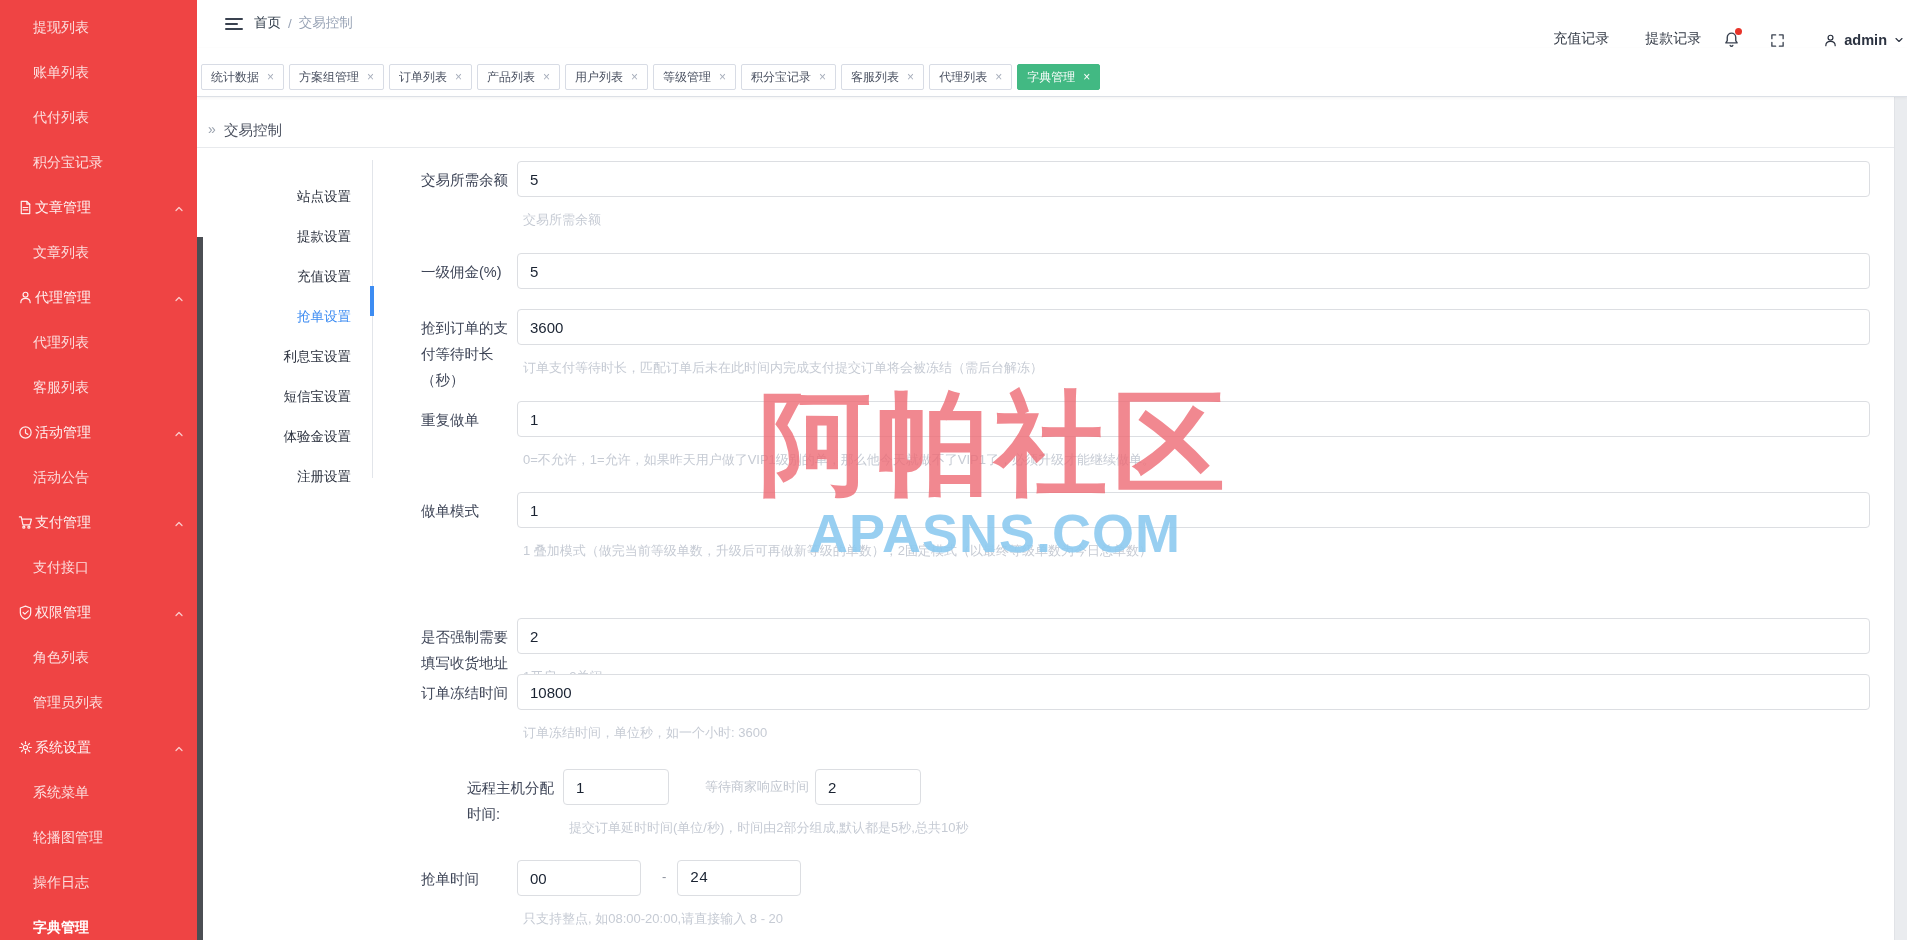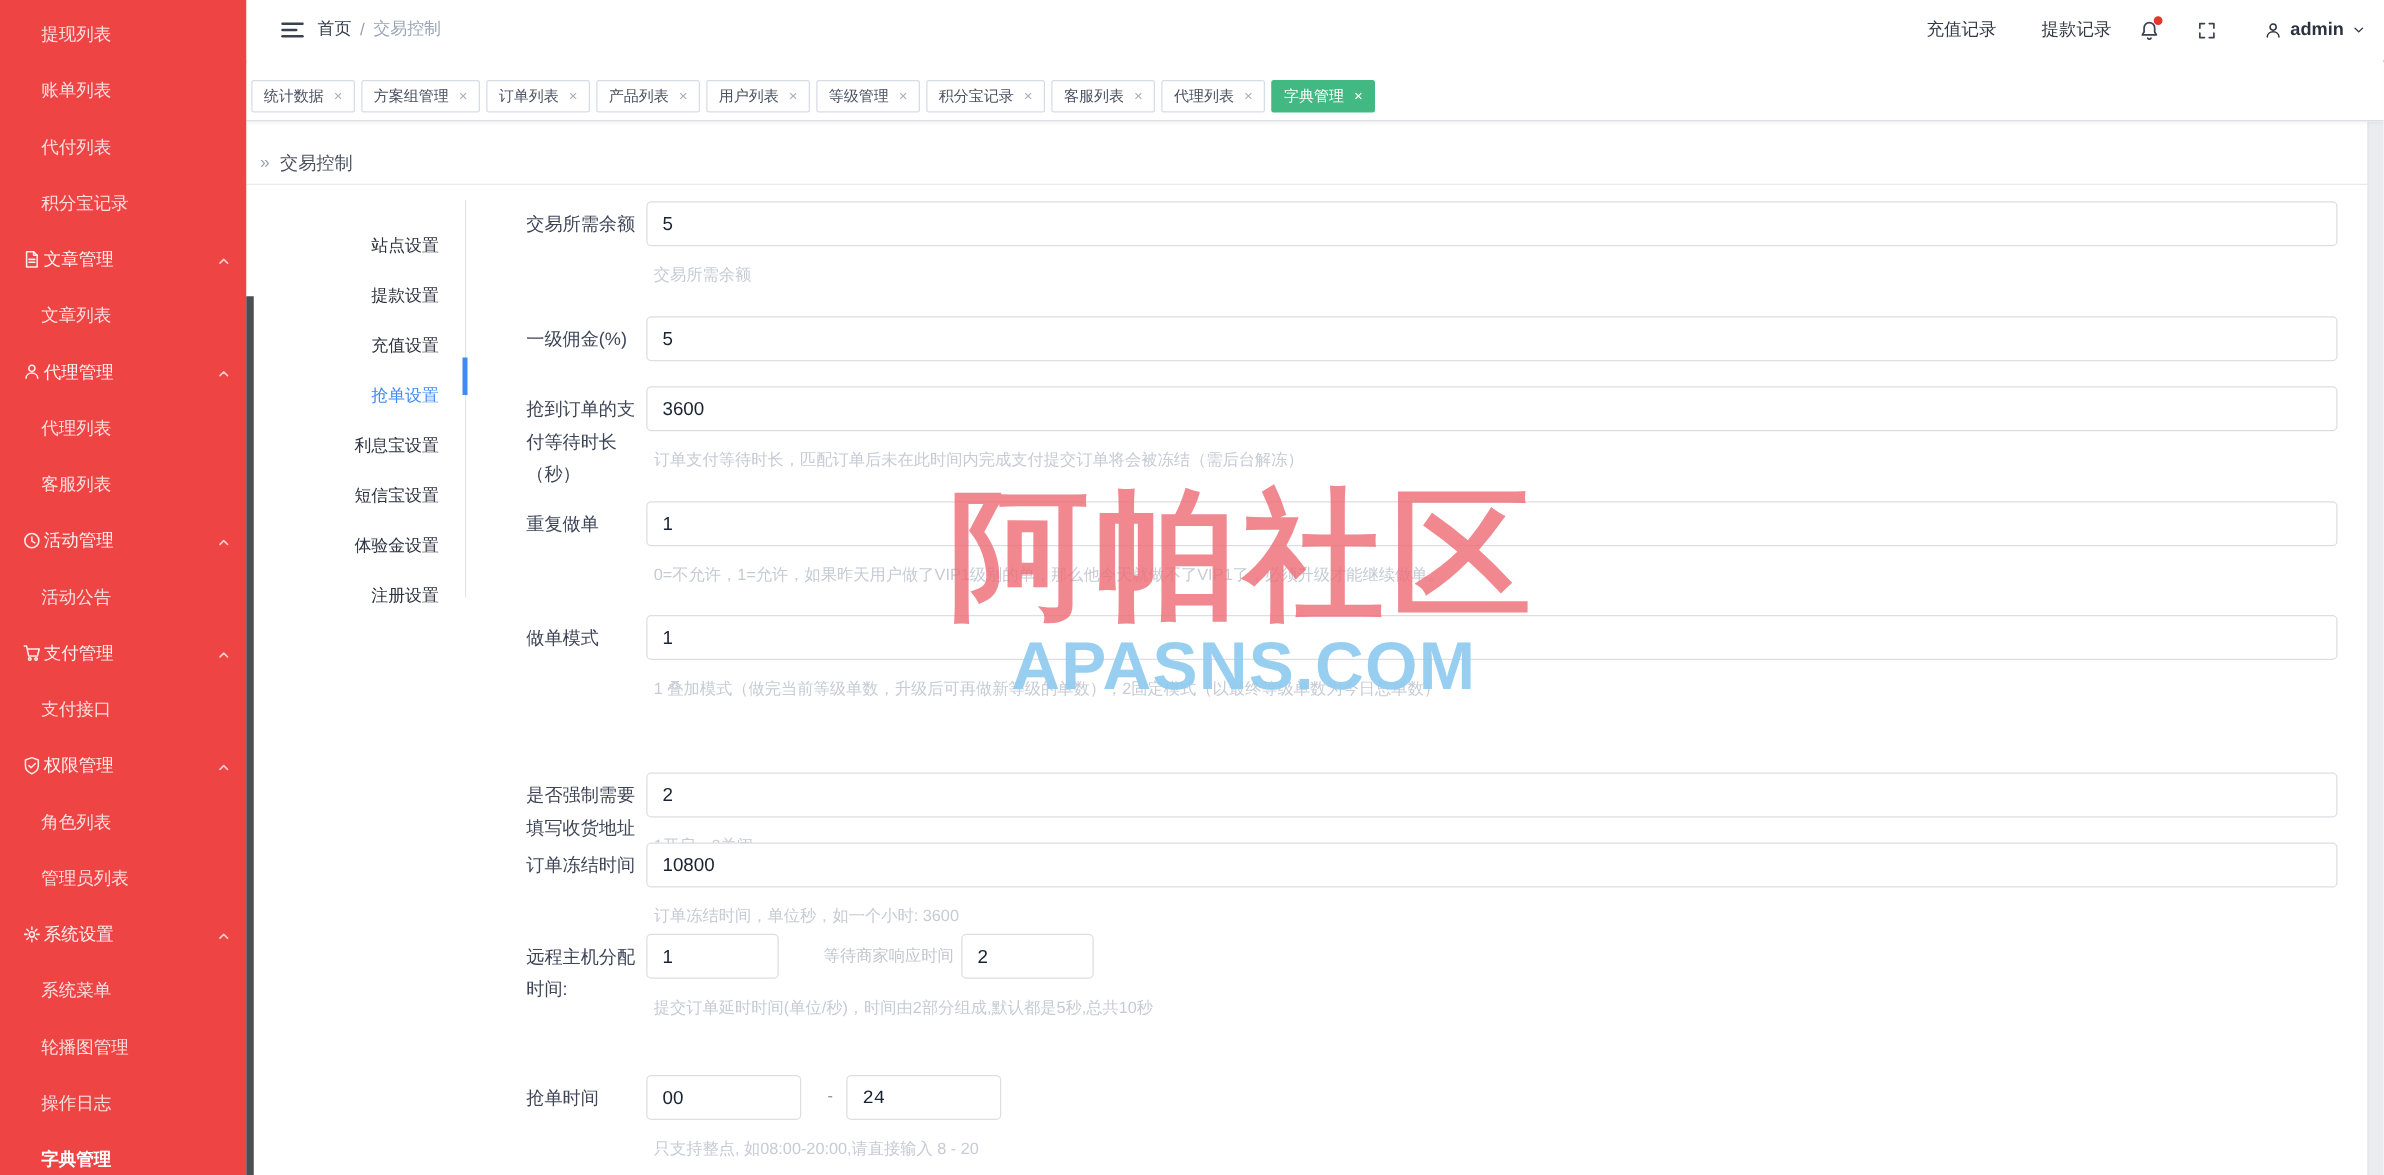--- a/index.html
+++ b/index.html
@@ -20,21 +20,21 @@
   .sitem.active{color:#ffffff;font-weight:bold;}
   .side-scrollbar{position:absolute;left:197px;top:237px;width:6px;height:703px;background:#4b4e53;z-index:6;}
   
   .header{position:absolute;left:197px;top:0;right:0;height:48px;background:#fff;border-bottom:2px solid #4d7c0f;z-index:3;}
   .hamburger{position:absolute;left:28px;top:18px;width:18px;height:13px;cursor:pointer;}
   .hamburger i{display:block;height:2px;background:#3a4250;margin-bottom:3px;border-radius:1px;}
   .hamburger i:nth-child(2){width:13px;}
   .breadcrumb{position:absolute;left:57px;top:14px;font-size:13.5px;display:flex;gap:7px;align-items:center;}
   .bc-home{color:#35404e;cursor:pointer;}
   .bc-sep,.bc-cur{color:#99a4b6;}
-  .header-right{position:absolute;right:14px;top:0;height:48px;display:flex;align-items:center;}
+  .header-right{position:absolute;right:2px;top:0;height:48px;display:flex;align-items:flex-end;}
   .hr-link{font-size:14px;color:#333a46;cursor:pointer;}
   .hr-link.l2{margin-left:36px;}
   .icon-btn{position:relative;margin-left:24px;cursor:pointer;display:flex;align-items:center;color:#3a4250;}
   .icon-btn svg{display:block;}
   .red-dot{position:absolute;right:-2px;top:-3px;width:7px;height:7px;border-radius:50%;background:#e8342a;}
   .user-box{margin-left:38px;display:flex;align-items:center;gap:6px;cursor:pointer;color:#2b3240;}
   .user-name{font-size:14.5px;font-weight:bold;}
   
   .tabbar{position:absolute;left:197px;top:48px;right:0;height:48px;background:#fff;border-bottom:1px solid #dce0e6;box-shadow:0 1px 3px rgba(0,0,0,.05);z-index:3;}
   .tabs{display:flex;gap:5px;padding:16px 0 0 4px;}
@@ -50,21 +50,21 @@
   .pg-title{position:absolute;left:27px;top:24px;font-size:14.5px;color:#4c5260;}
   
   .subnav{position:absolute;left:0;top:80px;width:154px;}
   .snitem{height:40px;line-height:40px;text-align:right;font-size:13.5px;color:#2c323f;cursor:pointer;}
   .snitem.active{color:#3d8cf2;}
   .subnav-divider{position:absolute;left:175px;top:63px;width:1px;height:318px;background:#e2e5ea;}
   .subnav-active-bar{position:absolute;left:173px;top:189px;width:4px;height:30px;background:#3d8cf2;}
   
   .frow{position:absolute;left:224px;right:40px;height:90px;}
   .r1{top:64px;} .r2{top:156px;} .r3{top:212px;} .r4{top:304px;} .r5{top:395px;}
-  .r6{top:509px;margin-top:12px;} .r7{top:577px;} .r8{top:650px;} .r9{top:763px;}
+  .r6{top:509px;margin-top:12px;} .r7{top:577px;} .r8{top:672px;margin-left:46px;} .r9{top:763px;}
   .flabel{position:absolute;left:0;top:6px;width:93px;font-size:14.5px;line-height:26px;color:#3e4557;}
   .finput{position:absolute;left:96px;top:0;width:1353px;height:36px;box-sizing:border-box;border:1px solid #dcdee2;border-radius:4px;padding:0 12px;font-size:15px;color:#1a2332;background:#fff;outline:none;font-family:"Liberation Sans","DejaVu Sans",sans-serif;}
   .finput.small{width:106px;}
   .finput.med{width:124px;}
   .fhelp{position:absolute;left:102px;top:50px;font-size:13px;color:#c6cbd4;white-space:nowrap;}
   .midlabel{position:absolute;left:238px;top:9px;font-size:13px;color:#c2c7d0;}
   .dash{position:absolute;left:241px;top:9px;font-size:13px;color:#8b919c;}
   .i2a{left:348px;} .i2b{left:256px;font-family:Liberation Mono, monospace;}
   
   .wm{position:absolute;left:995px;top:388px;transform:translateX(-50%);text-align:center;z-index:20;pointer-events:none;white-space:nowrap;}

